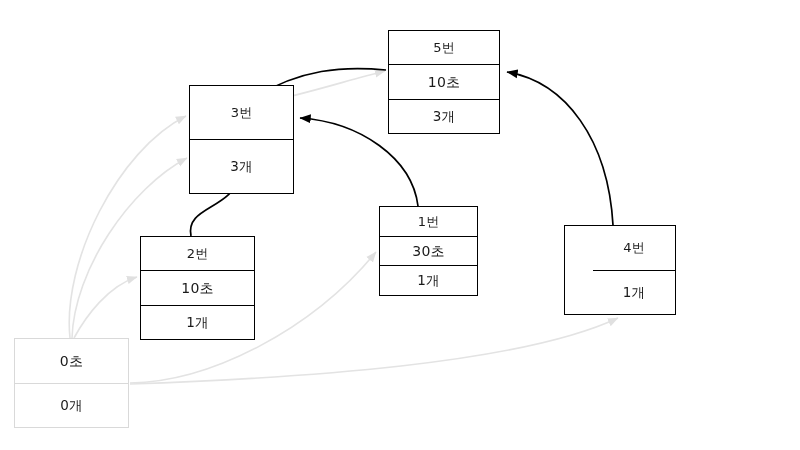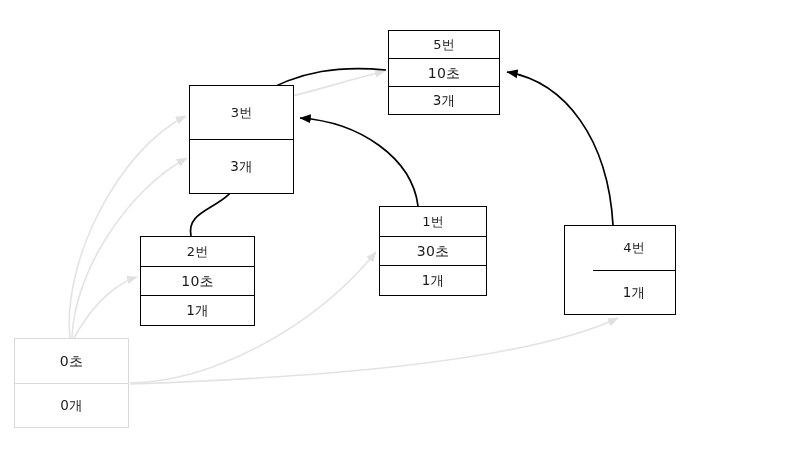--- a/index.html
+++ b/index.html
@@ -91,38 +91,38 @@
     <path d="M 418 206 C 412 158 360 122 300 118" fill="none" stroke="#000000" stroke-width="1.7" marker-end="url(#arrow-active)"></path>
 
     <path d="M 613 225 C 608 140 566 82 507 72" fill="none" stroke="#000000" stroke-width="1.7" marker-end="url(#arrow-active)"></path>
   </svg>
 
   <div class="node faint" id="n-node0" style="left:14px; top:338px; width:115px; height:90px;">
     <div class="node-cell row-mid divider-below">0초</div>
     <div class="node-cell row-foot">0개</div>
   </div>
 
-  <div class="node" id="n-node2" style="left:140px; top:236px; width:115px; height:90px;">
+  <div class="node" id="n-node2" style="left:140px; top:236px; width:115px; height:104px;">
     <div class="node-cell row-head divider-below">2번</div>
     <div class="node-cell row-mid divider-below">10초</div>
     <div class="node-cell row-foot">1개</div>
   </div>
 
   <div class="node" id="n-node3" style="left:189px; top:85px; width:105px; height:109px;">
     <div class="node-cell row-head divider-below">3번</div>
     <div class="node-cell row-foot">3개</div>
   </div>
 
-  <div class="node" id="n-node1" style="left:379px; top:206px; width:108px; height:90px;">
+  <div class="node" id="n-node1" style="left:379px; top:206px; width:99px; height:90px;">
     <div class="node-cell row-head divider-below">1번</div>
     <div class="node-cell row-mid divider-below">30초</div>
     <div class="node-cell row-foot">1개</div>
   </div>
 
-  <div class="node" id="n-node5" style="left:388px; top:30px; width:112px; height:85px;">
+  <div class="node" id="n-node5" style="left:388px; top:30px; width:112px; height:104px;">
     <div class="node-cell row-head divider-below">5번</div>
     <div class="node-cell row-mid divider-below">10초</div>
     <div class="node-cell row-foot">3개</div>
   </div>
 
   <div class="node" id="n-node4" style="left:564px; top:225px; width:112px; height:90px;padding-left:28px;">
     <div class="node-cell row-head divider-below">4번</div>
     <div class="node-cell row-foot">1개</div>
   </div>
 

